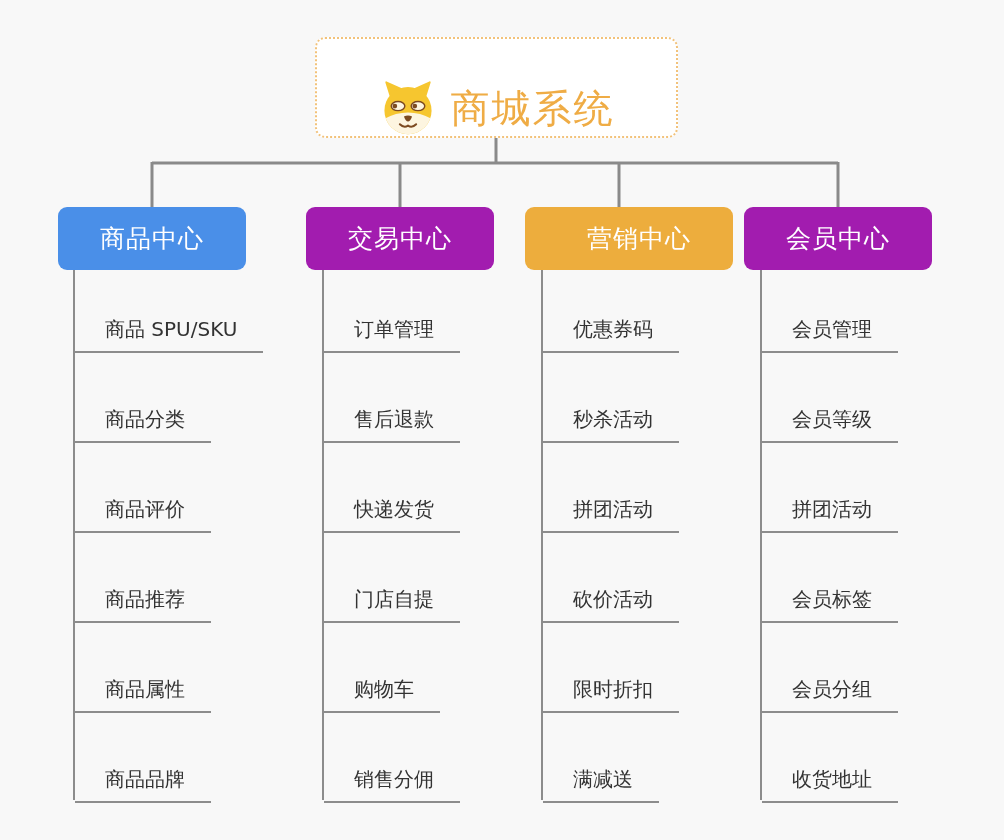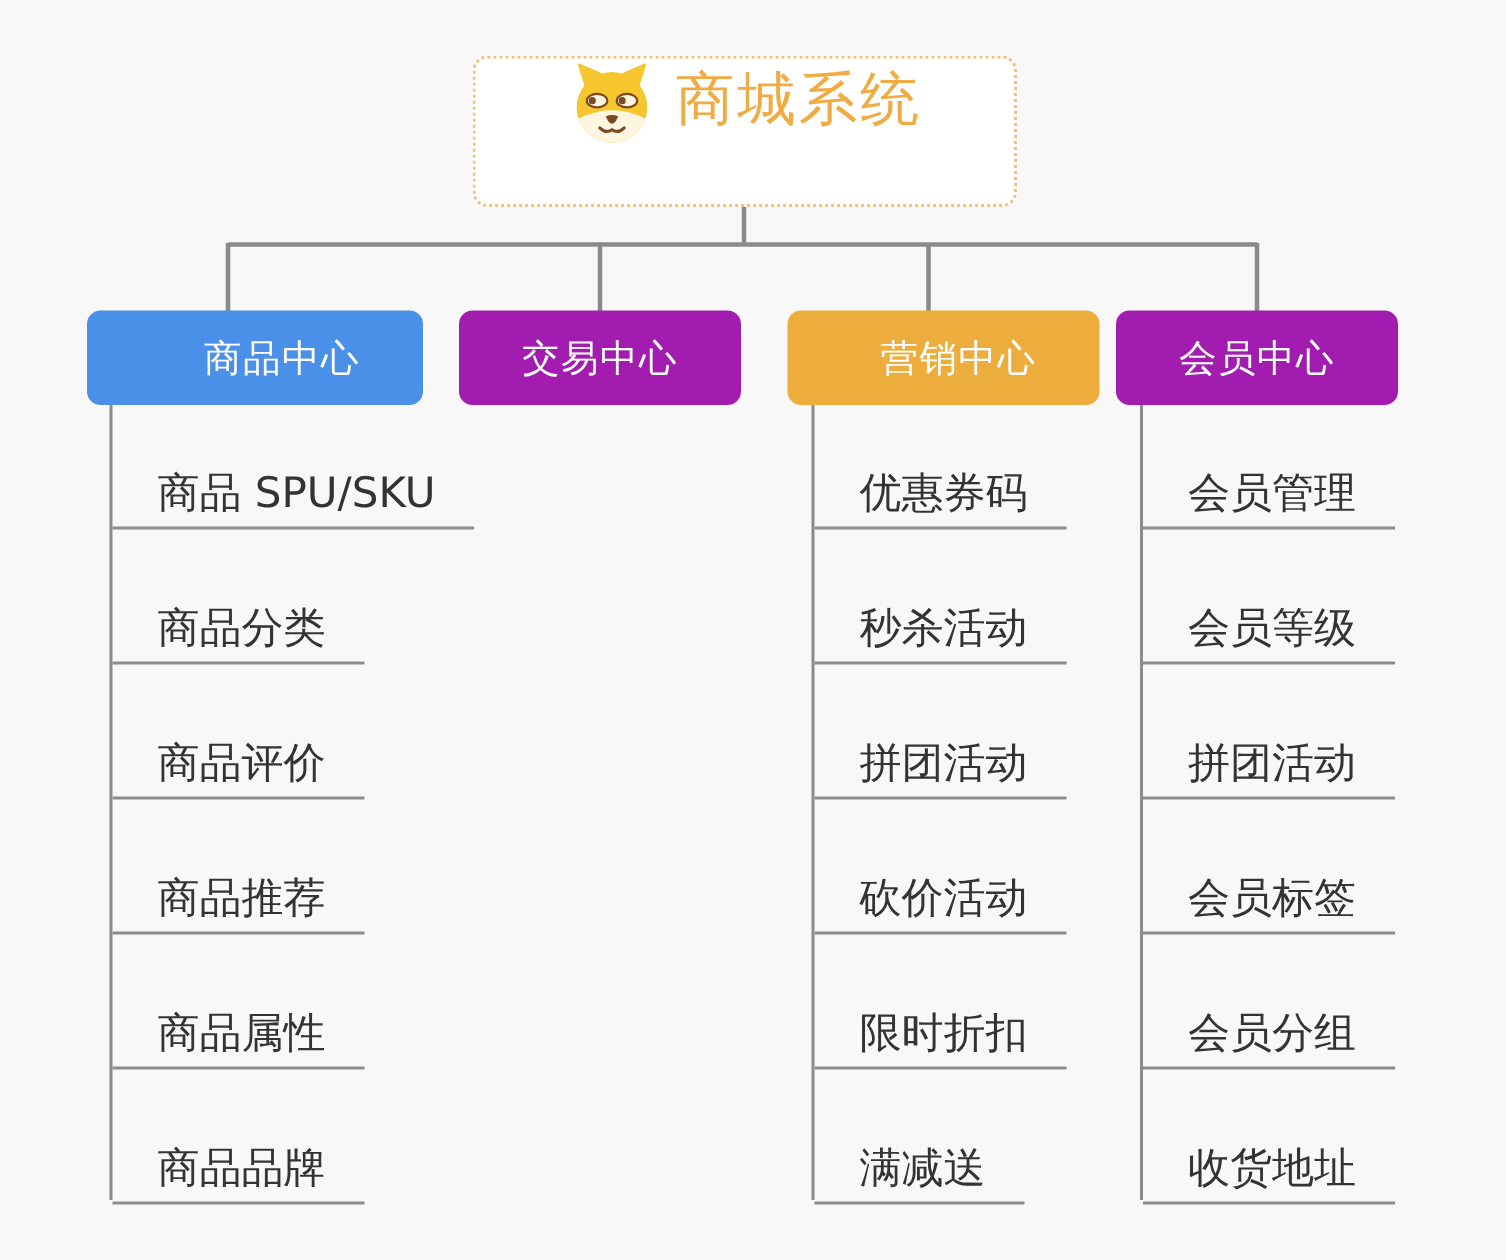--- a/index.html
+++ b/index.html
@@ -21,21 +21,21 @@
     pointer-events: none;
   }
   .root-node {
     position: absolute;
     left: 315px; top: 37px;
     width: 359px; height: 97px;
     background: #ffffff;
     border: 2px dotted #f2c27a;
     border-radius: 10px;
     display: flex;
-    align-items: flex-start;
+    align-items: flex-end;
     justify-content: center;
     gap: 14px;
     box-sizing: content-box;
   }
   .root-title {
     font-size: 39px;
     color: #efac45;
     font-weight: 500;
     letter-spacing: 2px;
     white-space: nowrap;
@@ -48,40 +48,40 @@
     border-radius: 9px;
     color: #ffffff;
     font-size: 25px;
     letter-spacing: 1px;
     display: flex;
     align-items: center;
     justify-content: center;
     white-space: nowrap;
     cursor: default;
   }
-  .branch.b0 { left: 58px; padding-left: 36px; }
+  .branch.b0 { left: 58px; }
   .branch.b1 { left: 306px; }
   .branch.b2 { left: 525px; }
   .branch.b3 { left: 744px; }
   .col-list {
     position: absolute;
     top: 270px;
     height: 530px;
     border-left: 2px solid #8c8c8c;
   }
   .col-list.c0 { left: 73px; }
   .col-list.c1 { left: 322px; }
   .col-list.c2 { left: 541px; }
   .col-list.c3 { left: 760px; }
   .leaf {
     width: max-content;
     margin-top: 52px;
     padding: 0 26px 8px 30px;
     border-bottom: 2px solid #8c8c8c;
-    font-size: 28px;
+    font-size: 20px;
     line-height: 28px;
     color: #333333;
     white-space: nowrap;
   }
   .leaf:first-child { margin-top: 45px; }
 </style>
 </head>
 <body>
 
 <div class="canvas">
@@ -127,20 +127,28 @@
 
   <div class="col-list c0">
     <div class="leaf">商品 SPU/SKU</div>
     <div class="leaf">商品分类</div>
     <div class="leaf">商品评价</div>
     <div class="leaf">商品推荐</div>
     <div class="leaf">商品属性</div>
     <div class="leaf">商品品牌</div>
   </div>
 
+  <div class="col-list c1">
+    <div class="leaf">订单管理</div>
+    <div class="leaf">售后退款</div>
+    <div class="leaf">快递发货</div>
+    <div class="leaf">门店自提</div>
+    <div class="leaf">购物车</div>
+    <div class="leaf">销售分佣</div>
+  </div>
 
   <div class="col-list c2">
     <div class="leaf">优惠券码</div>
     <div class="leaf">秒杀活动</div>
     <div class="leaf">拼团活动</div>
     <div class="leaf">砍价活动</div>
     <div class="leaf">限时折扣</div>
     <div class="leaf">满减送</div>
   </div>
 

